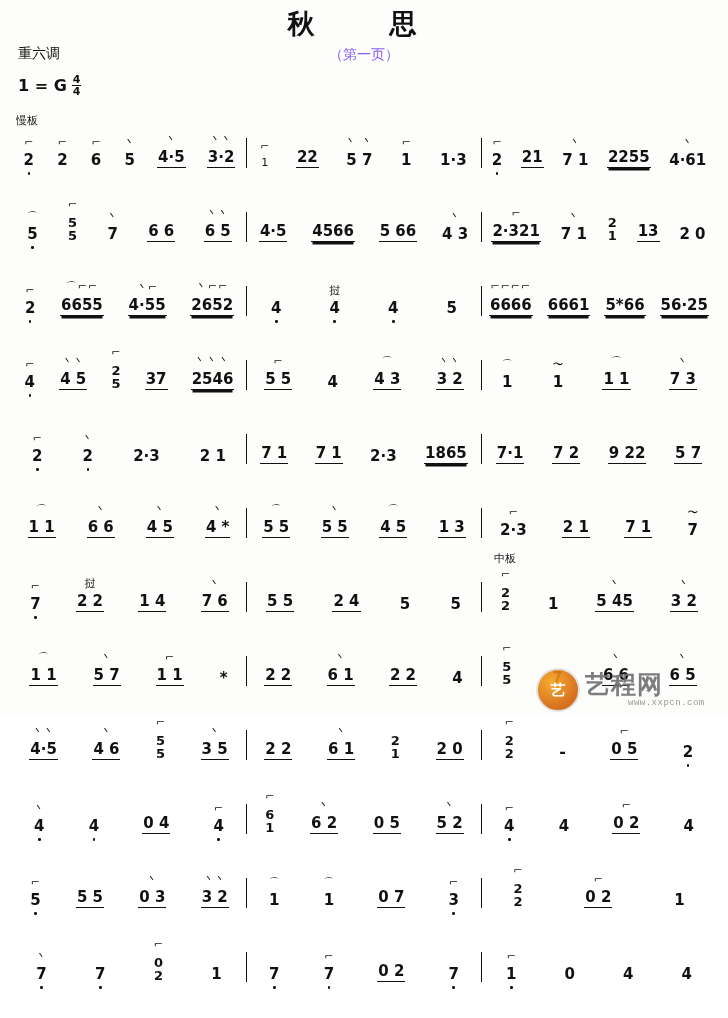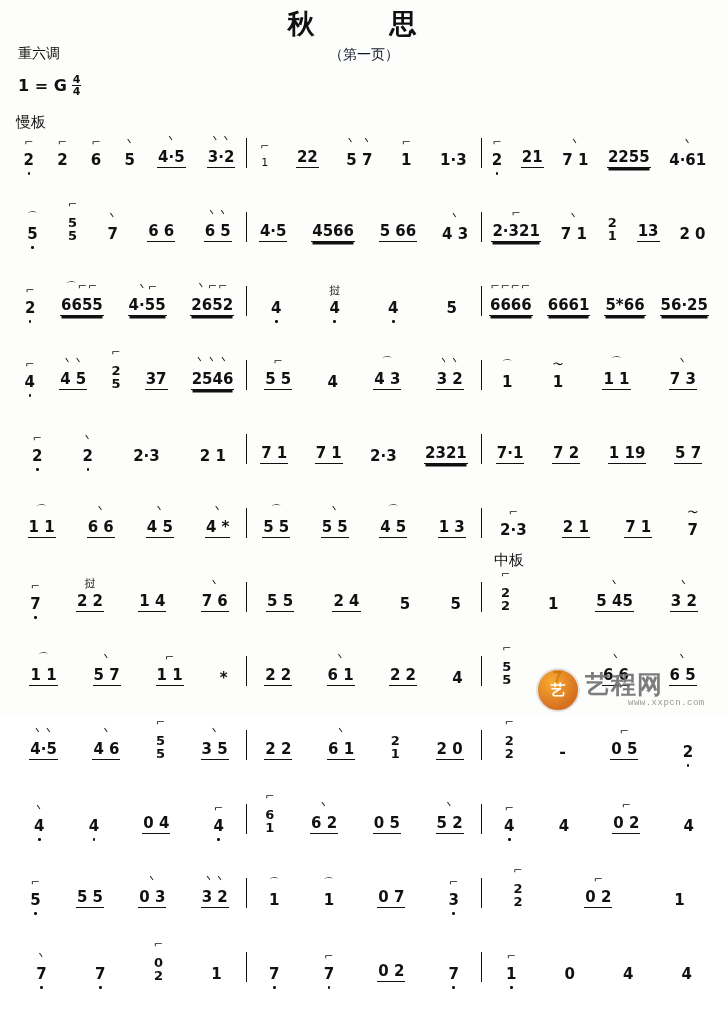--- a/index.html
+++ b/index.html
@@ -36,21 +36,21 @@
     color: #111;
   }
   .subtitle {
     position: absolute;
     top: 46px;
     left: 0;
     width: 728px;
     text-align: center;
     font-size: 14px;
     font-family: "DejaVu Sans", sans-serif;
-    color: #0f172a;
+    color: #8b5cf6;
   }
   .mode-label {
     position: absolute;
     top: 45px;
     left: 18px;
     font-size: 14px;
     font-family: "DejaVu Sans", sans-serif;
   }
   .key-sig {
     position: absolute;
@@ -79,21 +79,21 @@
     right: 16px;
     text-align: left;
     font-size: 11px;
     line-height: 1.45;
     font-family: "DejaVu Sans", sans-serif;
     letter-spacing: 2px;
   }
 
   .tempo-mark {
     position: absolute;
-    font-size: 15px;
+    font-size: 11px;
     font-family: "DejaVu Sans", sans-serif;
   }
   .tempo-slow { top: 113px; left: 16px; }
   .tempo-mid  { top: 551px; left: 487px; margin-left: 7px; }
 
   
   .system {
     position: absolute;
     left: 12px;
     width: 704px;
@@ -356,27 +356,27 @@
             <span class="note dotlow">2<span class="orn">⌐</span></span>
             <span class="note dotlow">2<span class="orn">丶</span></span>
             <span class="note">2·3</span>
             <span class="note">2 1</span>
           </div>
           <div class="barline"></div>
           <div class="measure">
             <span class="note u1">7 1</span>
             <span class="note u1">7 1</span>
             <span class="note">2·3</span>
-            <span class="note u2">2321</span>
+            <span class="note u2">1865</span>
           </div>
           <div class="barline"></div>
           <div class="measure">
             <span class="note u1">7·1</span>
             <span class="note u1">7 2</span>
-            <span class="note u1">1 19</span>
+            <span class="note u1">9 22</span>
             <span class="note u1">5 7</span>
           </div>
         </div>
       </div>
       <div class="system" style="top: 488px;">
         <div class="measures">
           <div class="measure">
             <span class="note u1">1 1<span class="orn">⌒</span></span>
             <span class="note u1">6 6<span class="orn">丶</span></span>
             <span class="note u1">4 5<span class="orn">丶</span></span>

